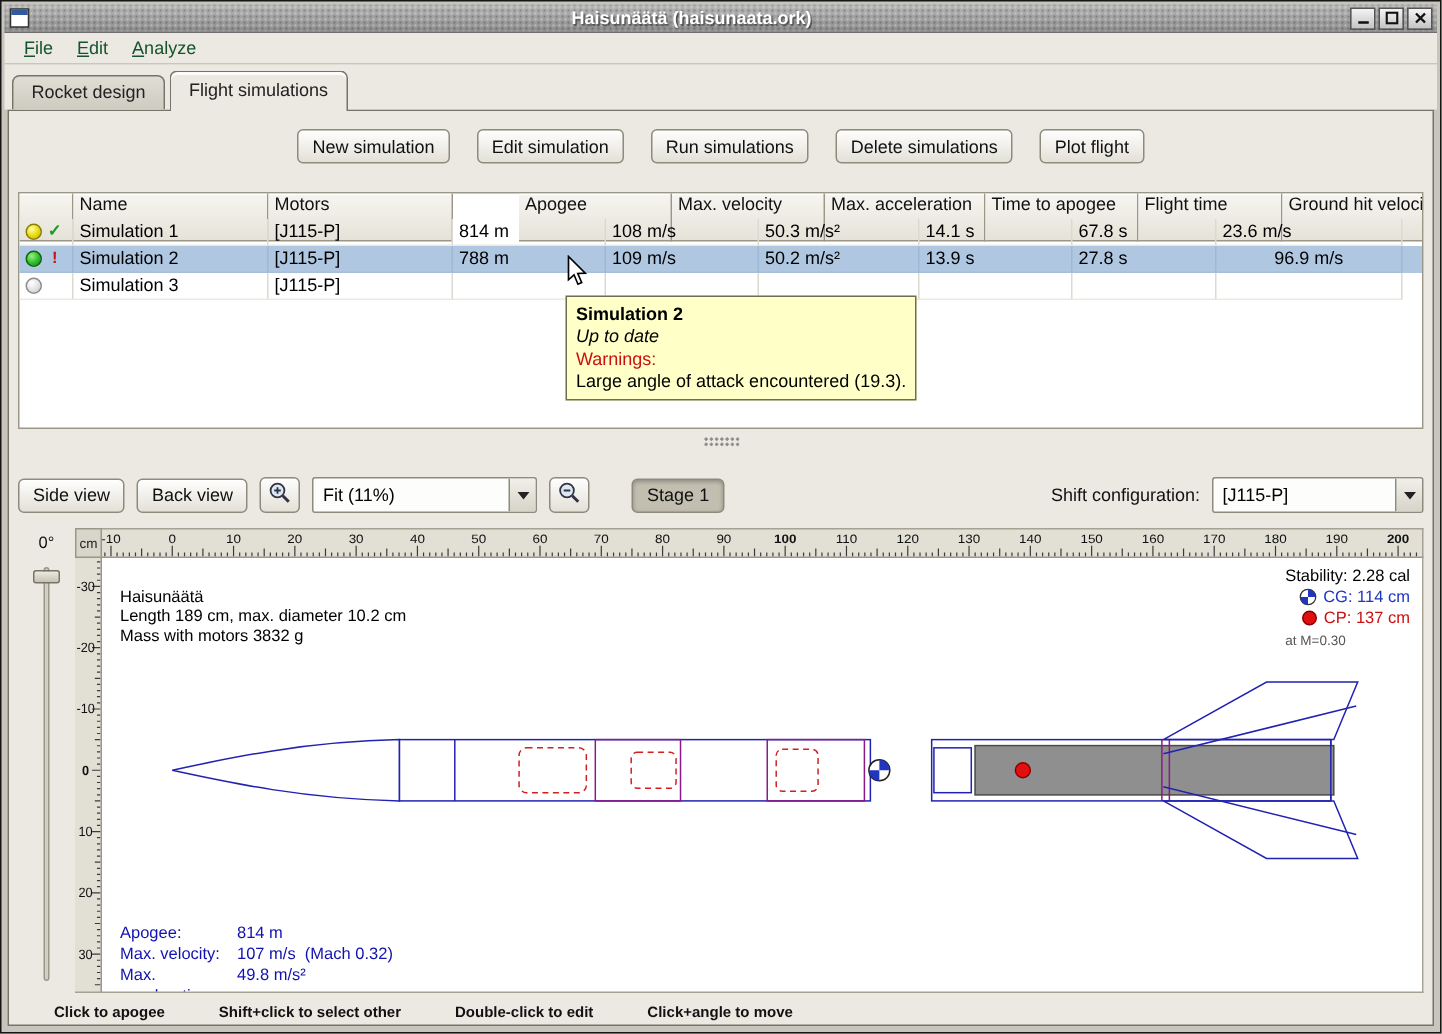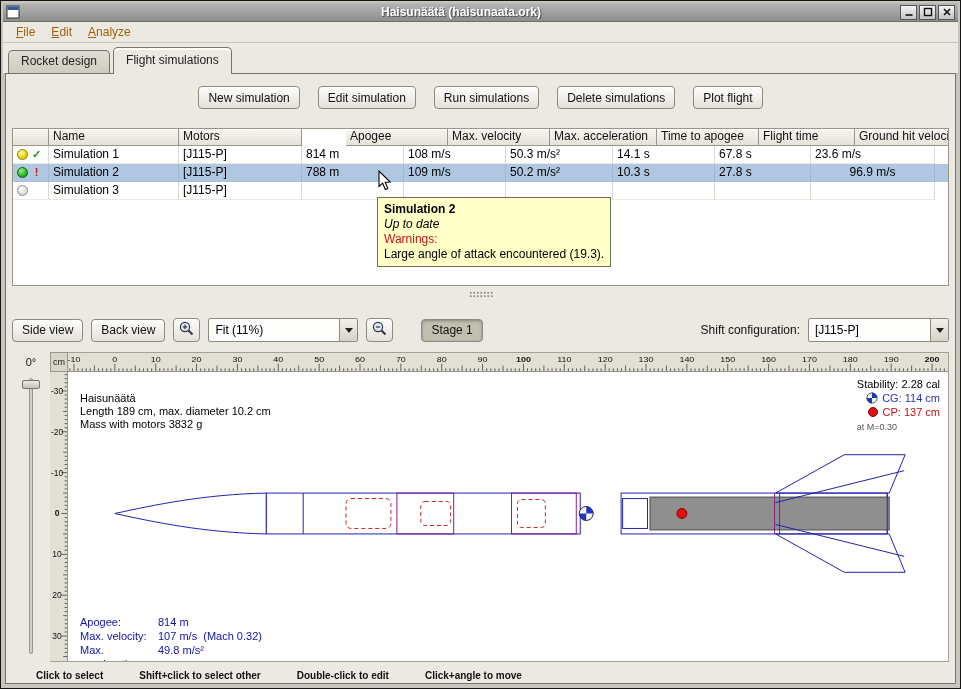--- a/index.html
+++ b/index.html
@@ -32,21 +32,21 @@
   .win-controls { display:flex; }
   .wbtn {
     width:17px; height:15px; margin-left:2px;
     background:linear-gradient(#f4f4f4,#c4c4c4);
     border:1px solid #565656; display:flex; align-items:center; justify-content:center;
   }
   
   .menubar {
     height:21px; flex:0 0 21px; background:#ece9e2;
     display:flex; align-items:flex-end; padding-left:5px;
-    border-bottom:1px solid #c9c6bb; font-size:12px; color:#a16207;
+    border-bottom:1px solid #c9c6bb; font-size:12px; color:#14532d;
   }
   .menu-item { padding:3px 8px; cursor:default; }
   
   .tabstrip {
     height:30px; flex:0 0 30px; background:#ece9e2;
     display:flex; align-items:flex-end; padding-left:5px;
     position:relative; z-index:3;
   }
   .tab {
     height:23px; line-height:21px; padding:0 12px; margin-right:3px;
@@ -73,21 +73,21 @@
   }
   .icon-btn { width:27px; padding:0 4px; height:24px; }
   .stage-toggle { background:#c2bfb1; box-shadow:inset 0 1px 3px rgba(0,0,0,.3); margin-left:20px; }
   
   .table-wrap {
     position:absolute; top:54px; left:6px; right:6px; height:158px;
     background:#fff; border:1px solid #9a9789; overflow:hidden;
   }
   .thead { display:flex; height:17px; }
   .th {
-    height:17px; line-height:15px; padding:0 4px; font-size:12px; color:#111;
+    height:32px; line-height:15px; padding:0 4px; font-size:12px; color:#111;
     background:linear-gradient(#f7f5f0,#e5e2d9);
     border-right:1px solid #9a9789; border-bottom:1px solid #9a9789;
     box-shadow:inset 0 1px 0 #fff;
     white-space:nowrap; overflow:hidden; flex:0 0 auto;
   }
   .th.filler { flex:1 1 auto; border-right:none; }
   .trow { display:flex; height:18px; background:#fff; }
   .trow.selected { background:#b0c7e1; }
   .td {
     height:18px; line-height:17px; padding:0 4px; font-size:12px; color:#000;
@@ -253,21 +253,21 @@
           <div class="trow selected">
             <div class="td status-cell" style="width: 36px;">
               <div class="ball green"></div>
               <div class="mark warn">!</div>
             </div>
             <div class="td" style="width: 130px;">Simulation 2</div>
             <div class="td" style="width: 123px;">[J115-P]</div>
             <div class="td" style="width: 102px;">788 m</div>
             <div class="td" style="width: 102px;">109 m/s</div>
             <div class="td" style="width: 107px;">50.2 m/s²</div>
-            <div class="td" style="width: 102px;">10.3 s</div>
+            <div class="td" style="width: 102px;">13.9 s</div>
             <div class="td" style="width: 96px;">27.8 s</div>
             <div class="td" style="width: 124px; text-align: center;">96.9 m/s</div>
           </div>
           <div class="trow">
             <div class="td status-cell" style="width: 36px;">
               <div class="ball gray"></div>
             </div>
             <div class="td" style="width: 130px;">Simulation 3</div>
             <div class="td" style="width: 123px;">[J115-P]</div>
             <div class="td" style="width: 102px;"></div>
@@ -721,21 +721,21 @@
             </div>
             <div class="fd-row">
               <div class="fd-label">Max. acceleration:</div>
               <div class="fd-value">49.8 m/s²</div>
             </div>
           </div>
       </div>
     </div>
 
     <div class="hints">
-        <div class="hint">Click to select</div>
+        <div class="hint">Click to apogee</div>
         <div class="hint">Shift+click to select other</div>
         <div class="hint">Double-click to edit</div>
         <div class="hint">Click+angle to move</div>
       </div>
   </div>
 
   <div class="tooltip">
     <div class="tt-title">Simulation 2</div>
     <div class="tt-status">Up to date</div>
     <div class="tt-warn">Warnings:</div>

